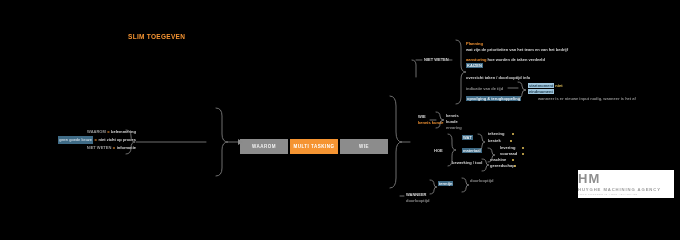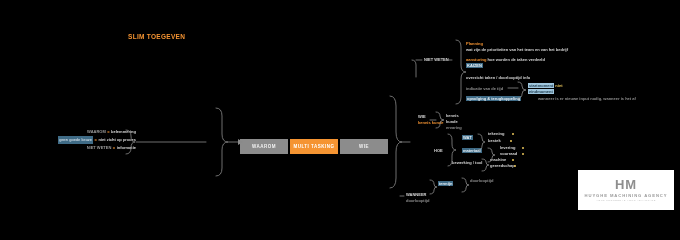--- a/index.html
+++ b/index.html
@@ -39,22 +39,22 @@
   .node{white-space:nowrap;font-size:4px;font-weight:bold;line-height:6px;}
   .node .o{color:#f59432;}
   .node .w{color:#d5d5d5;}
   .node .g{color:#8f8f8f;}
   .node .b{background:#3f6b86;color:#e9f1f7;padding:0 1px;}
   .node .lb{background:#9fc6dd;color:#1d3a4c;padding:0 1px;}
   .node .y{color:#e8c55a;}
   .dot{width:2px;height:2px;border-radius:50%;background:#e8c55a;}
   
   #logo{
-    left:578px;top:170px;width:96px;height:40px;background:#fff;
-    display:flex;flex-direction:column;align-items:center;justify-content:center;
+    left:578px;top:170px;width:96px;height:28px;background:#fff;
+    display:flex;flex-direction:column;justify-content:center;
   }
   #logo .mono{font-size:13px;font-weight:bold;color:#8e8e8e;letter-spacing:1px;line-height:13px;}
   #logo .lname{font-size:4.2px;font-weight:bold;color:#9a9a9a;letter-spacing:.9px;margin-top:2px;}
   #logo .ltag{font-size:2.4px;color:#bdbdbd;letter-spacing:.5px;margin-top:1px;}
 </style>
 </head>
 <body>
 
 <div class="abs" id="title">SLIM TOEGEVEN</div>
 

